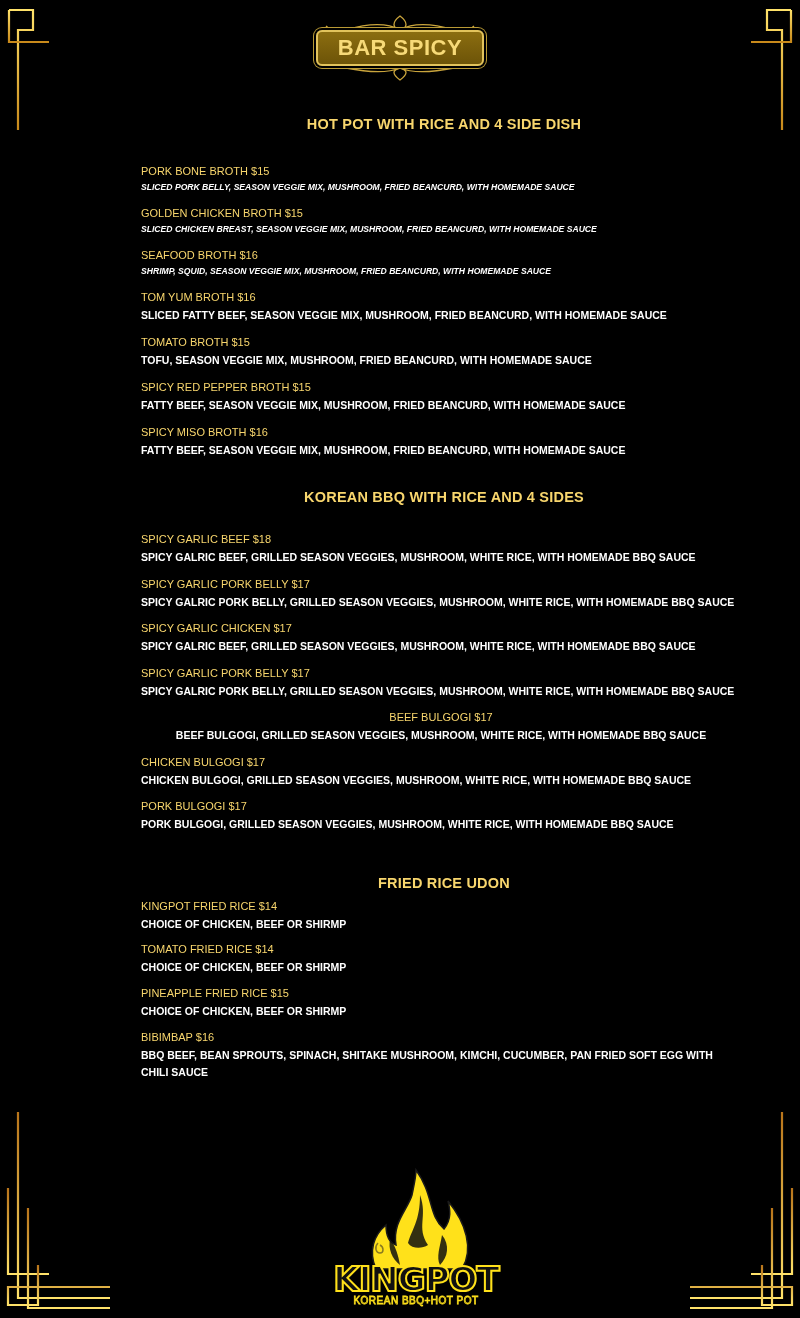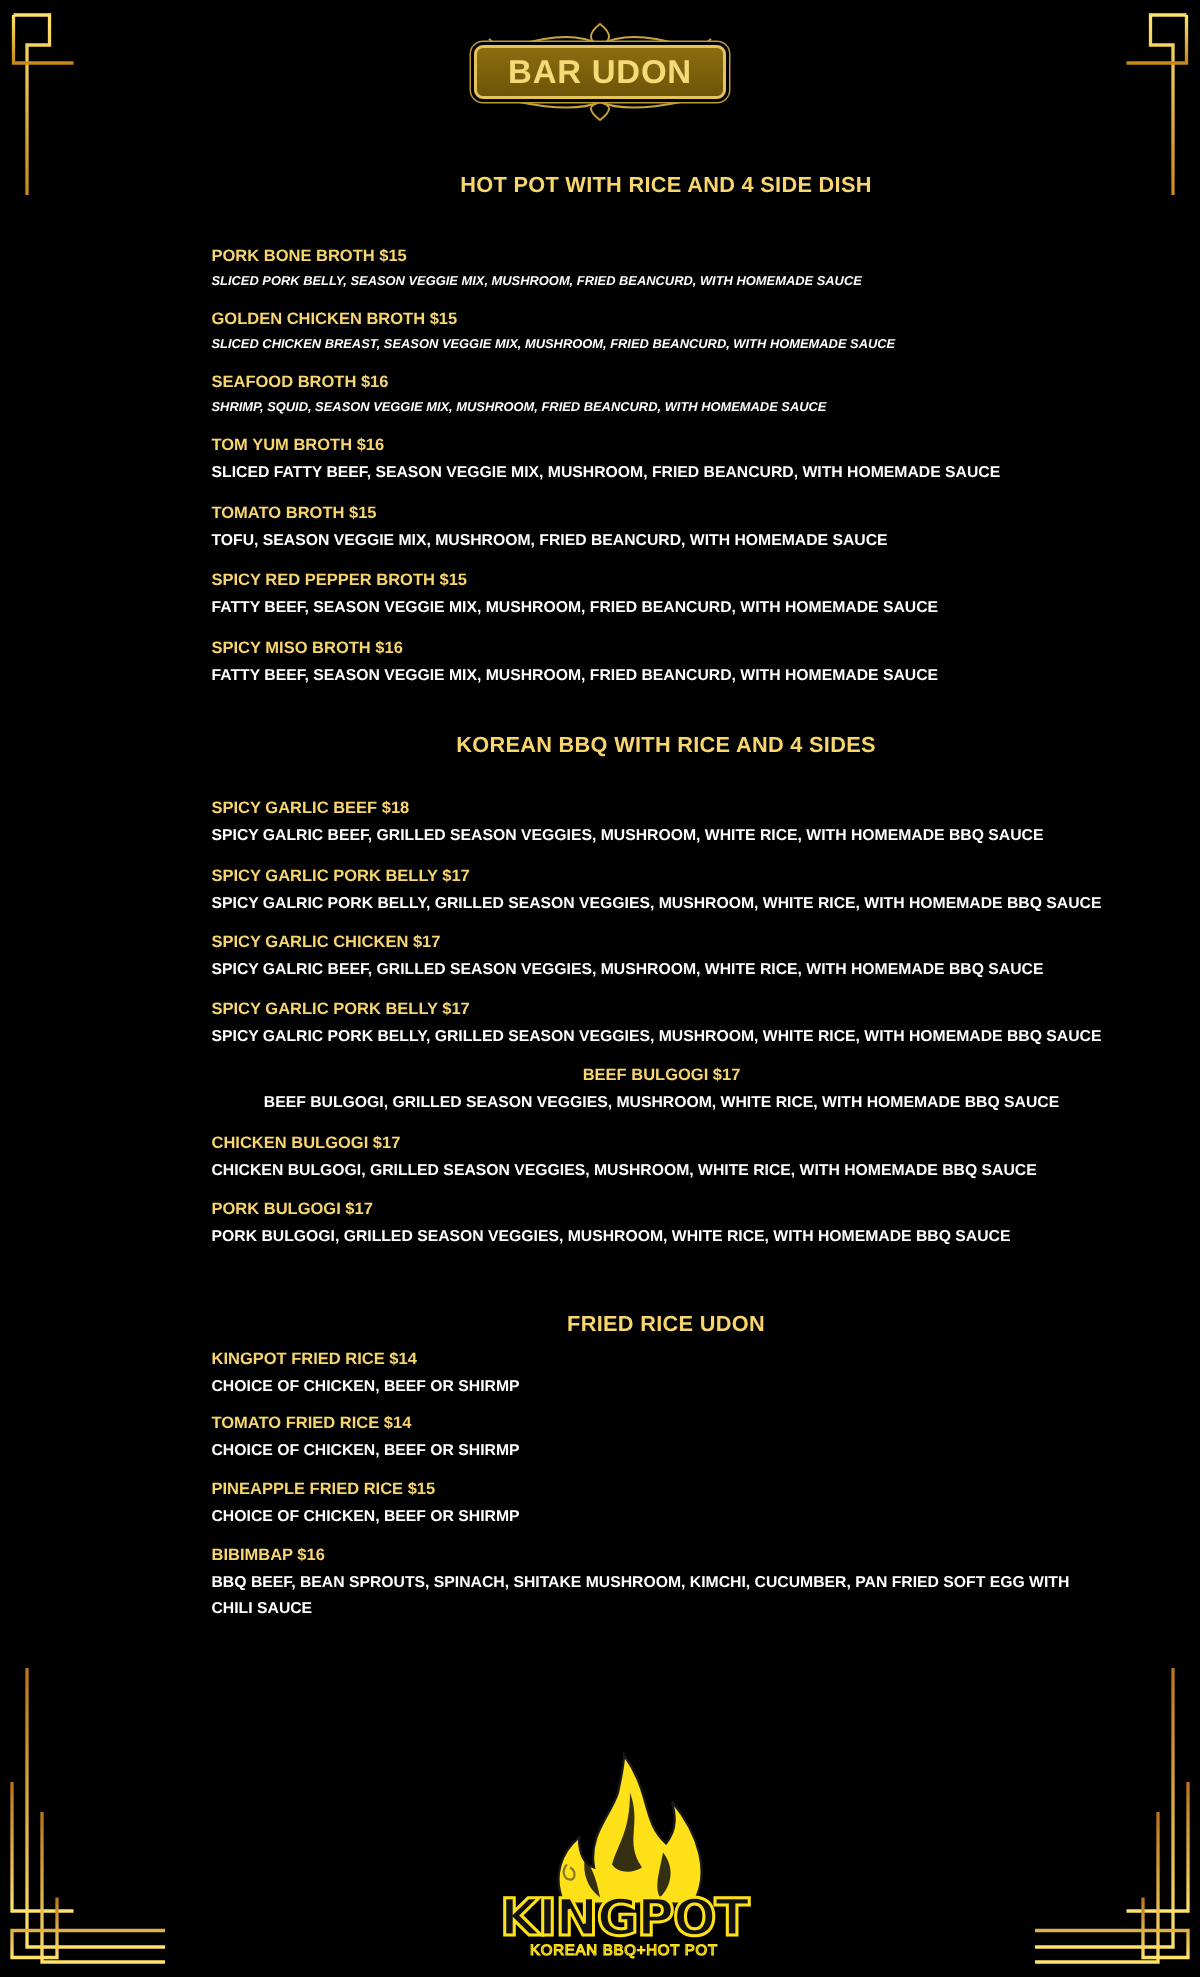--- a/index.html
+++ b/index.html
@@ -15,21 +15,21 @@
   .title-plaque { position:absolute; left:316px; top:30px; width:168px; height:36px; }
   .title-plaque svg { position:absolute; left:-20px; top:-18px; }
   .title-box { position:absolute; inset:0; background:linear-gradient(#8b6d10,#6d5408);
                border:2px solid #e2c35c; border-radius:6px; box-shadow:0 0 0 2px #000, 0 0 0 3px #b99a35;
                display:flex; align-items:center; justify-content:center; }
   .title-text { color:#f7da78; font-weight:bold; font-size:22px; letter-spacing:0.5px; }
 
   .section-title { position:absolute; left:0; width:800px; text-align:center;
                    color:#f8d66d; font-weight:bold; font-size:14.5px; letter-spacing:0.2px;padding-left:44px; }
   .item { position:absolute; left:141px; width:600px; }
-  .item-name { color:#f8d66d; font-weight:bold; font-size:11px; line-height:14px; white-space:nowrap; }
+  .item-name { color:#f8d66d; font-weight:normal; font-size:11px; line-height:14px; white-space:nowrap; }
   .item-desc { color:#ffffff; font-weight:bold; font-size:10.5px; line-height:17px; margin-top:3px; }
   .item-desc.small { font-size:8.6px; margin-top:2px; line-height:14px;font-style:italic; }
 
   .logo { position:absolute; left:316px; top:1165px; width:200px; height:150px; }
   .logo-word { position:absolute; left:12px; top:94px; width:176px; text-align:center;
                font-family:"DejaVu Sans", sans-serif; font-weight:bold; font-size:34px;
                color:#111; -webkit-text-stroke:2px #ffe11a; letter-spacing:-1px; }
   .logo-sub { position:absolute; left:20px; top:130px; width:160px; text-align:center;
               font-weight:normal; font-size:10px; color:#111; -webkit-text-stroke:0.8px #ffe11a;
               letter-spacing:0.5px; }
@@ -97,21 +97,21 @@
       <g fill="none" stroke="#c9a43c" stroke-width="1.3">
         <path d="M104 4 C96 10 96 16 104 18 C112 16 112 10 104 4 Z"></path>
         <path d="M104 18 C90 10 70 12 50 18 C40 21 34 18 30 14"></path>
         <path d="M104 18 C118 10 138 12 158 18 C168 21 174 18 178 14"></path>
         <path d="M104 68 C96 62 96 58 104 56 C112 58 112 62 104 68 Z"></path>
         <path d="M104 56 C90 62 70 60 50 56"></path>
         <path d="M104 56 C118 62 138 60 158 56"></path>
       </g>
     </svg>
     <div class="title-box">
-      <span class="title-text">BAR UDON</span>
+      <span class="title-text">BAR SPICY</span>
     </div>
   </div>
 
   <div class="section-title" style="top:116px;">HOT POT WITH RICE AND 4 SIDE DISH</div>
 
   <div class="item" style="top:164px;">
     <div class="item-name">PORK BONE BROTH $15</div>
     <div class="item-desc small">SLICED PORK BELLY, SEASON VEGGIE MIX, MUSHROOM, FRIED BEANCURD, WITH HOMEMADE SAUCE</div>
   </div>
   <div class="item" style="top:206px;">

